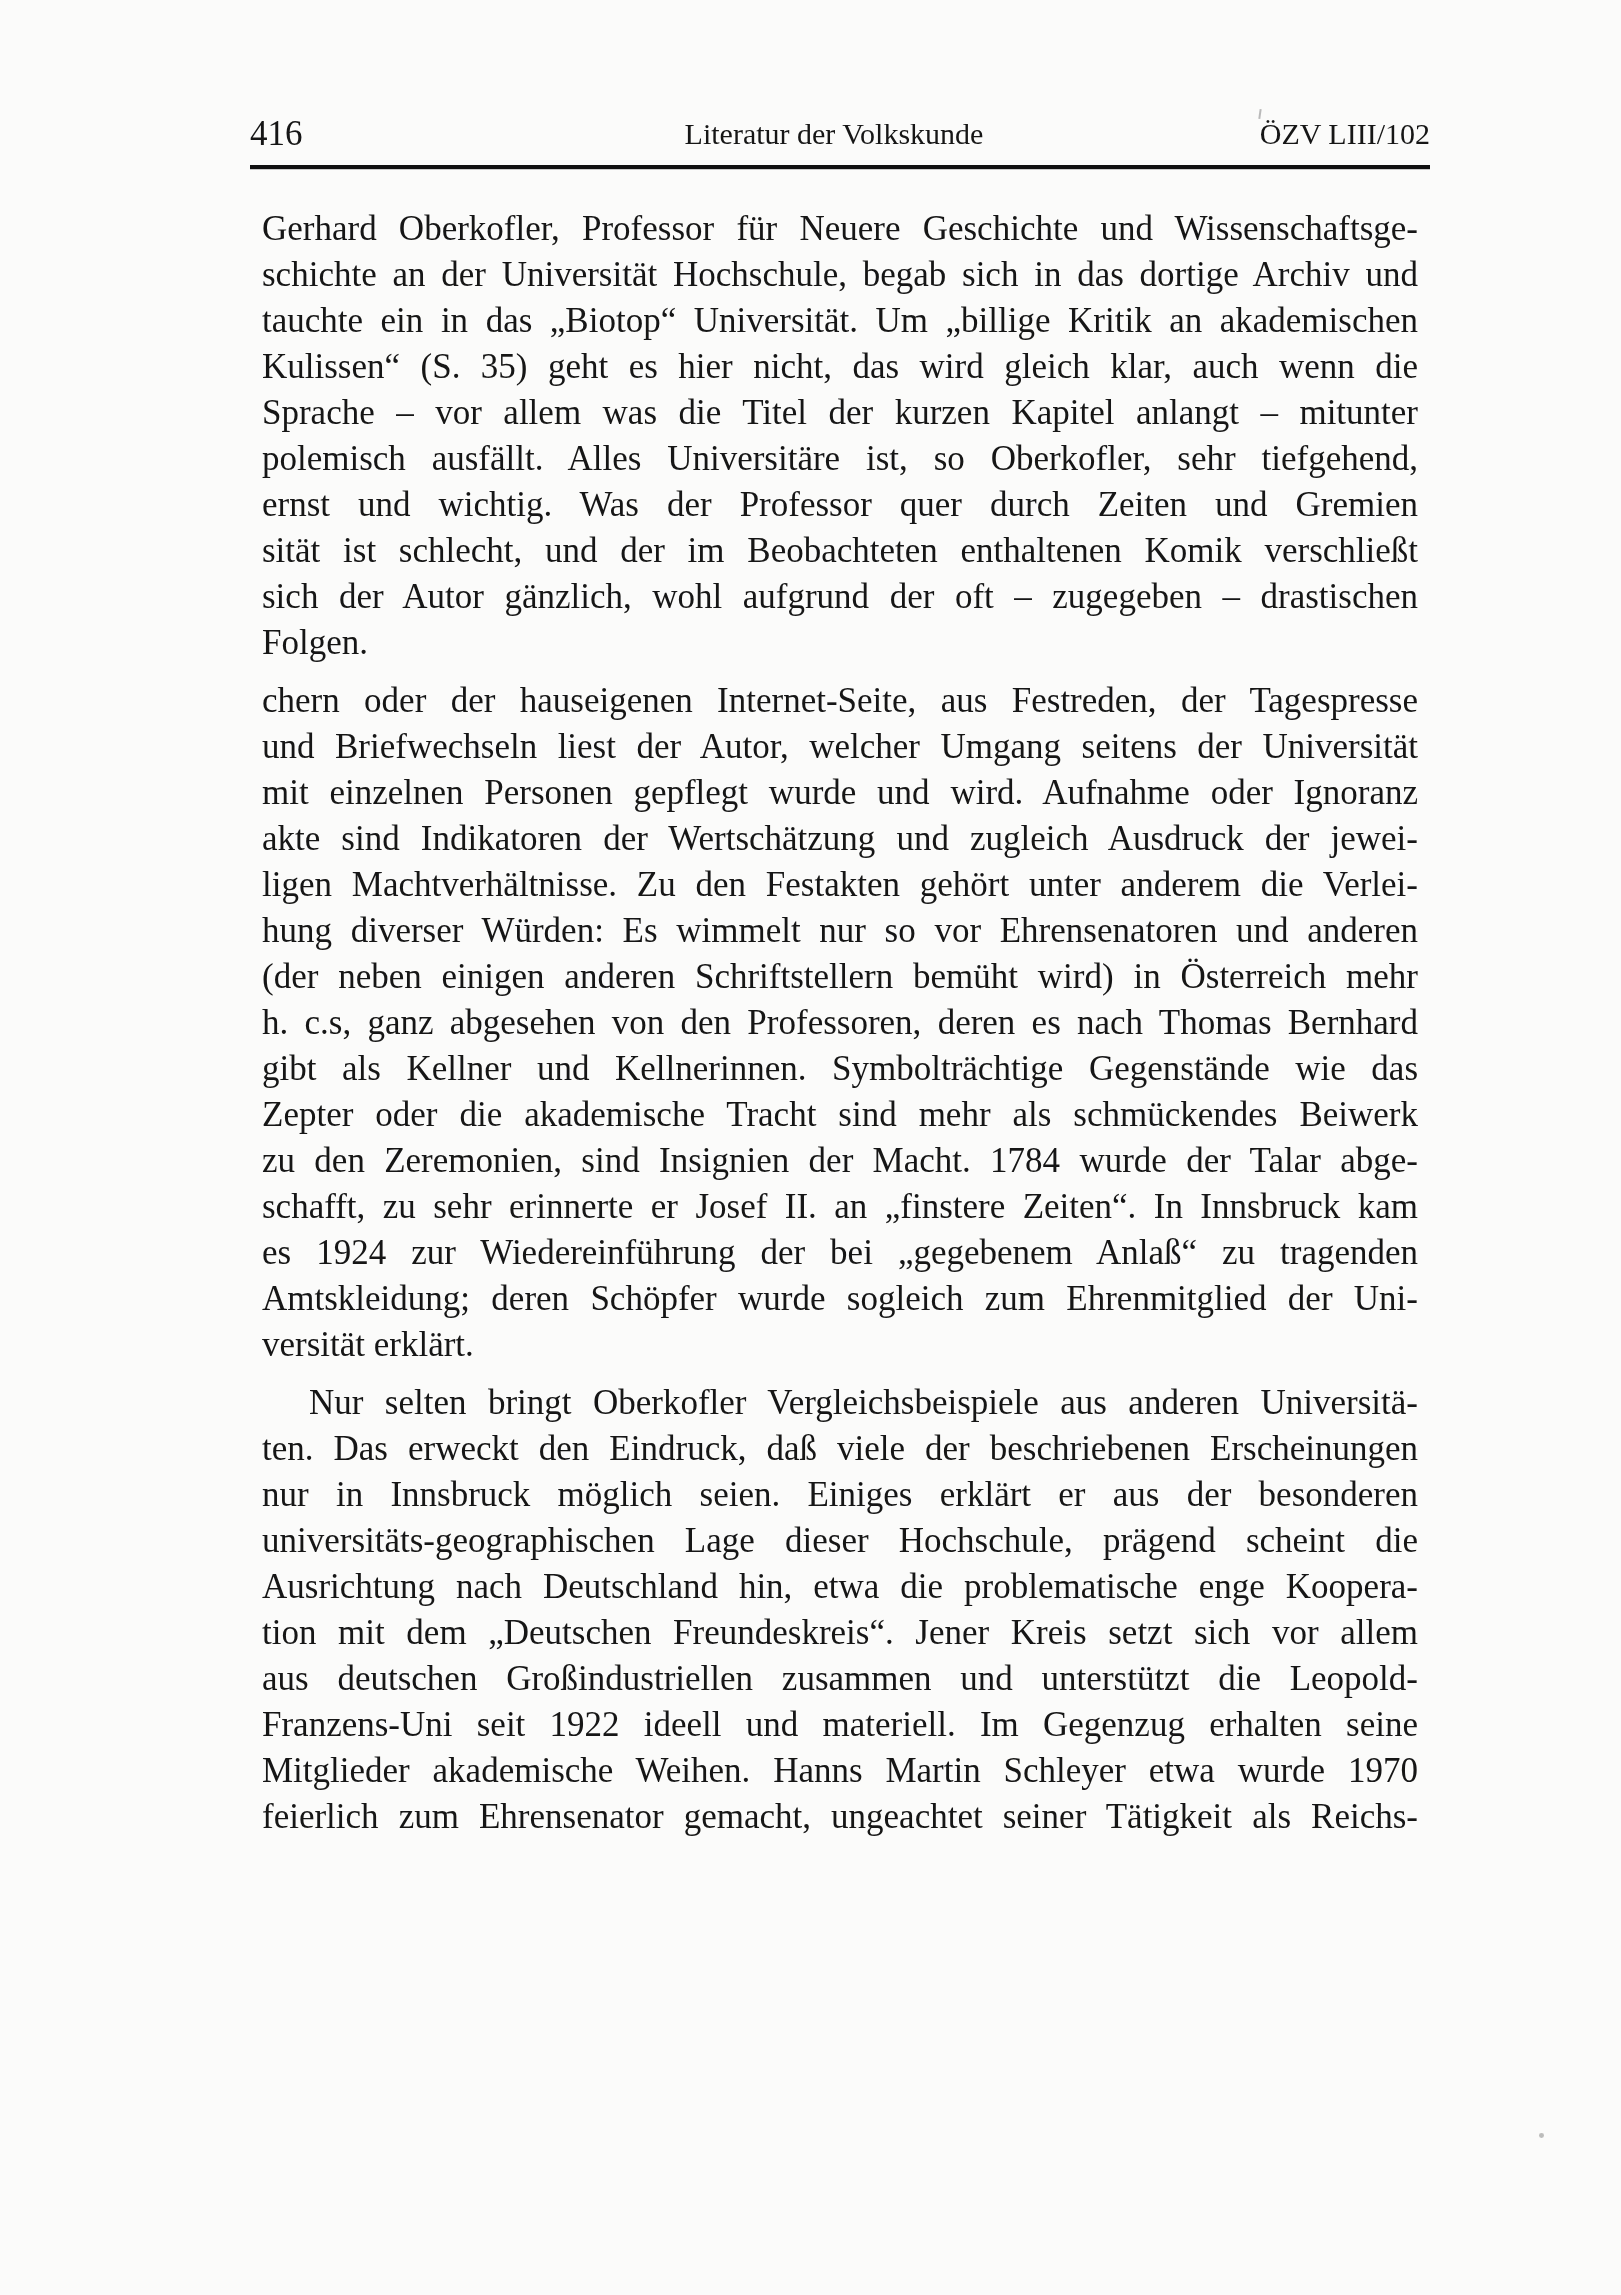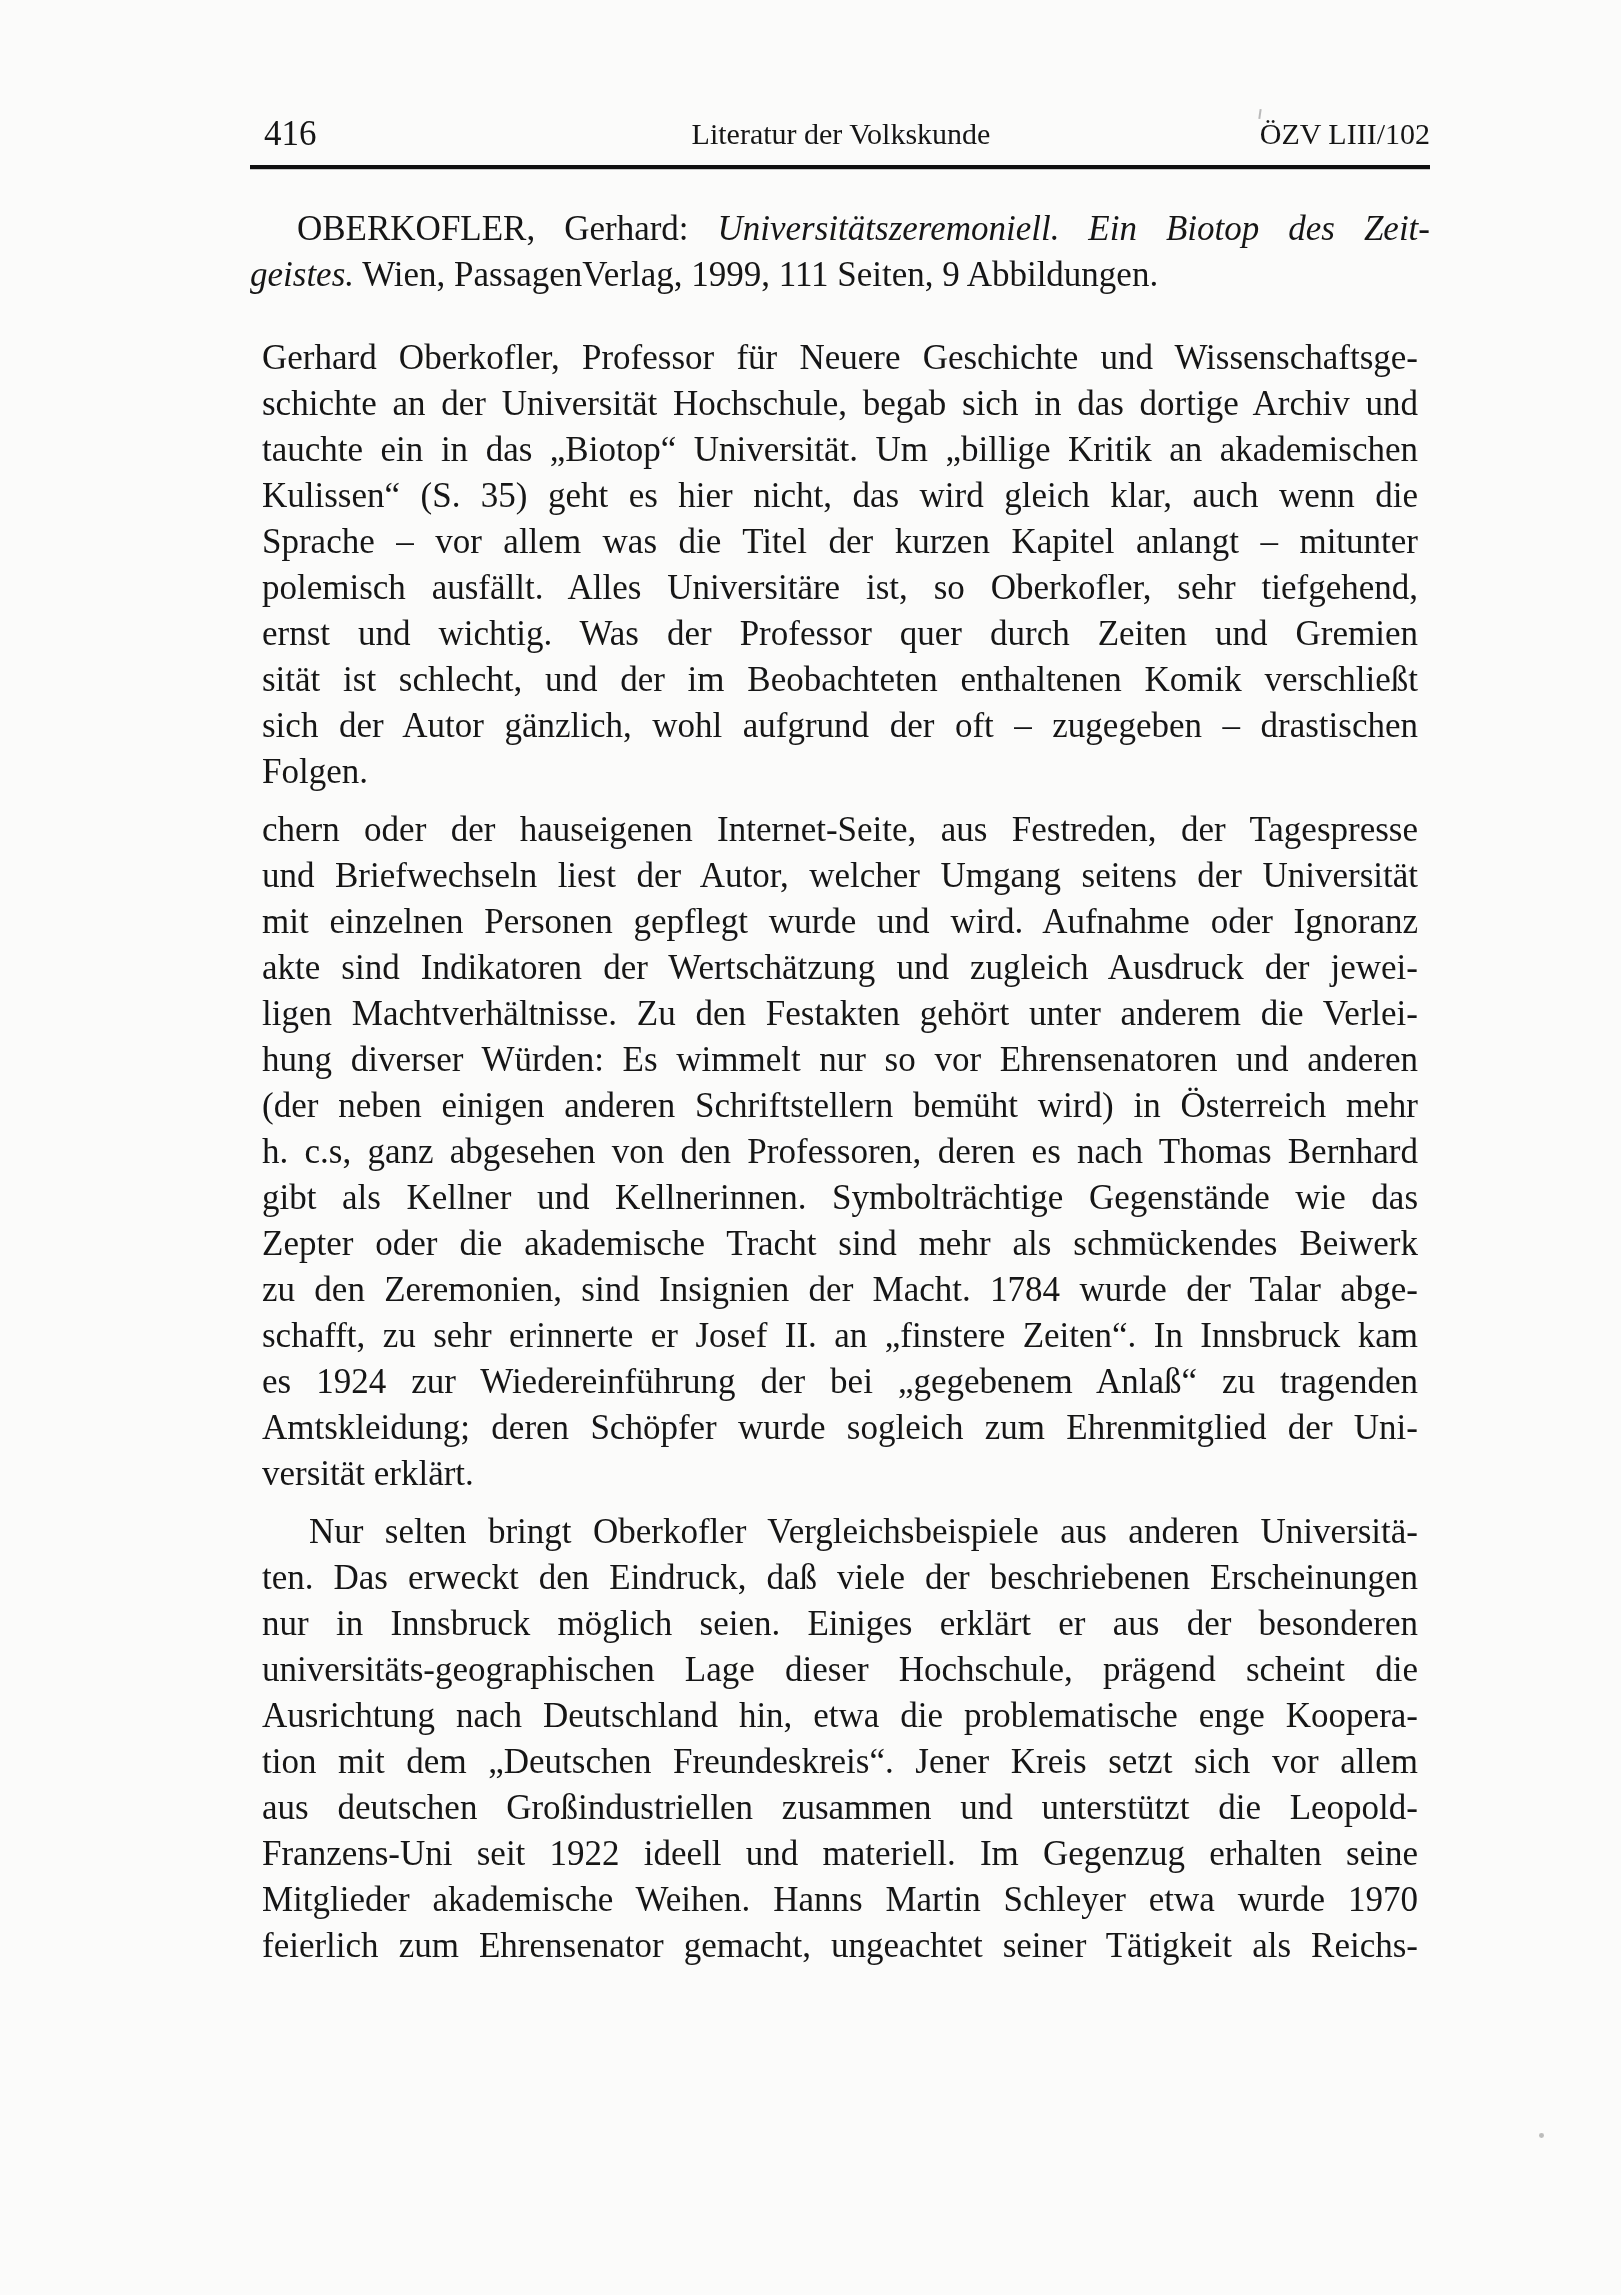--- a/index.html
+++ b/index.html
@@ -18,21 +18,20 @@
     top: 114px;
     width: 1180px;
   }
   .page-header {
     position: relative;
     display: flex;
     justify-content: space-between;
     align-items: flex-end;
     font-size: 30px;
     line-height: 39px;
-    margin-left: 14px;
   }
   .page-num { font-size: 35px; }
   .running-title {
     position: absolute;
     left: 0; right: 12px;
     text-align: center;
   }
   .journal-ref { text-align: right; }
   .header-rule {
     height: 4px;
@@ -70,24 +69,20 @@
 <body>
 
 <div class="content">
   <div class="page-header">
     <span class="page-num">416</span>
     <span class="running-title">Literatur der Volkskunde</span>
     <span class="journal-ref">ÖZV LIII/102</span>
   </div>
   <div class="header-rule"></div>
 
-  <div class="ref-block" id="reference-block">
-      <div class="line j ind"><span>OBERKOFLER, Gerhard: </span><em>Universitätszeremoniell. Ein Biotop des Zeit-</em></div>
-      <div class="line"><em>geistes.</em><span> Wien, PassagenVerlag, 1999, 111 Seiten, 9 Abbildungen.</span></div>
-    </div>
 
   <div class="body-block" id="body-text">
       <div class="paragraph">
         <div class="line j"><span>Gerhard Oberkofler, Professor für Neuere Geschichte und Wissenschaftsge-</span></div>
         <div class="line j"><span>schichte an der Universität Hochschule, begab sich in das dortige Archiv und</span></div>
         <div class="line j"><span>tauchte ein in das „Biotop“ Universität. Um „billige Kritik an akademischen</span></div>
         <div class="line j"><span>Kulissen“ (S. 35) geht es hier nicht, das wird gleich klar, auch wenn die</span></div>
         <div class="line j"><span>Sprache – vor allem was die Titel der kurzen Kapitel anlangt – mitunter</span></div>
         <div class="line j"><span>polemisch ausfällt. Alles Universitäre ist, so Oberkofler, sehr tiefgehend,</span></div>
         <div class="line j"><span>ernst und wichtig. Was der Professor quer durch Zeiten und Gremien</span></div>

